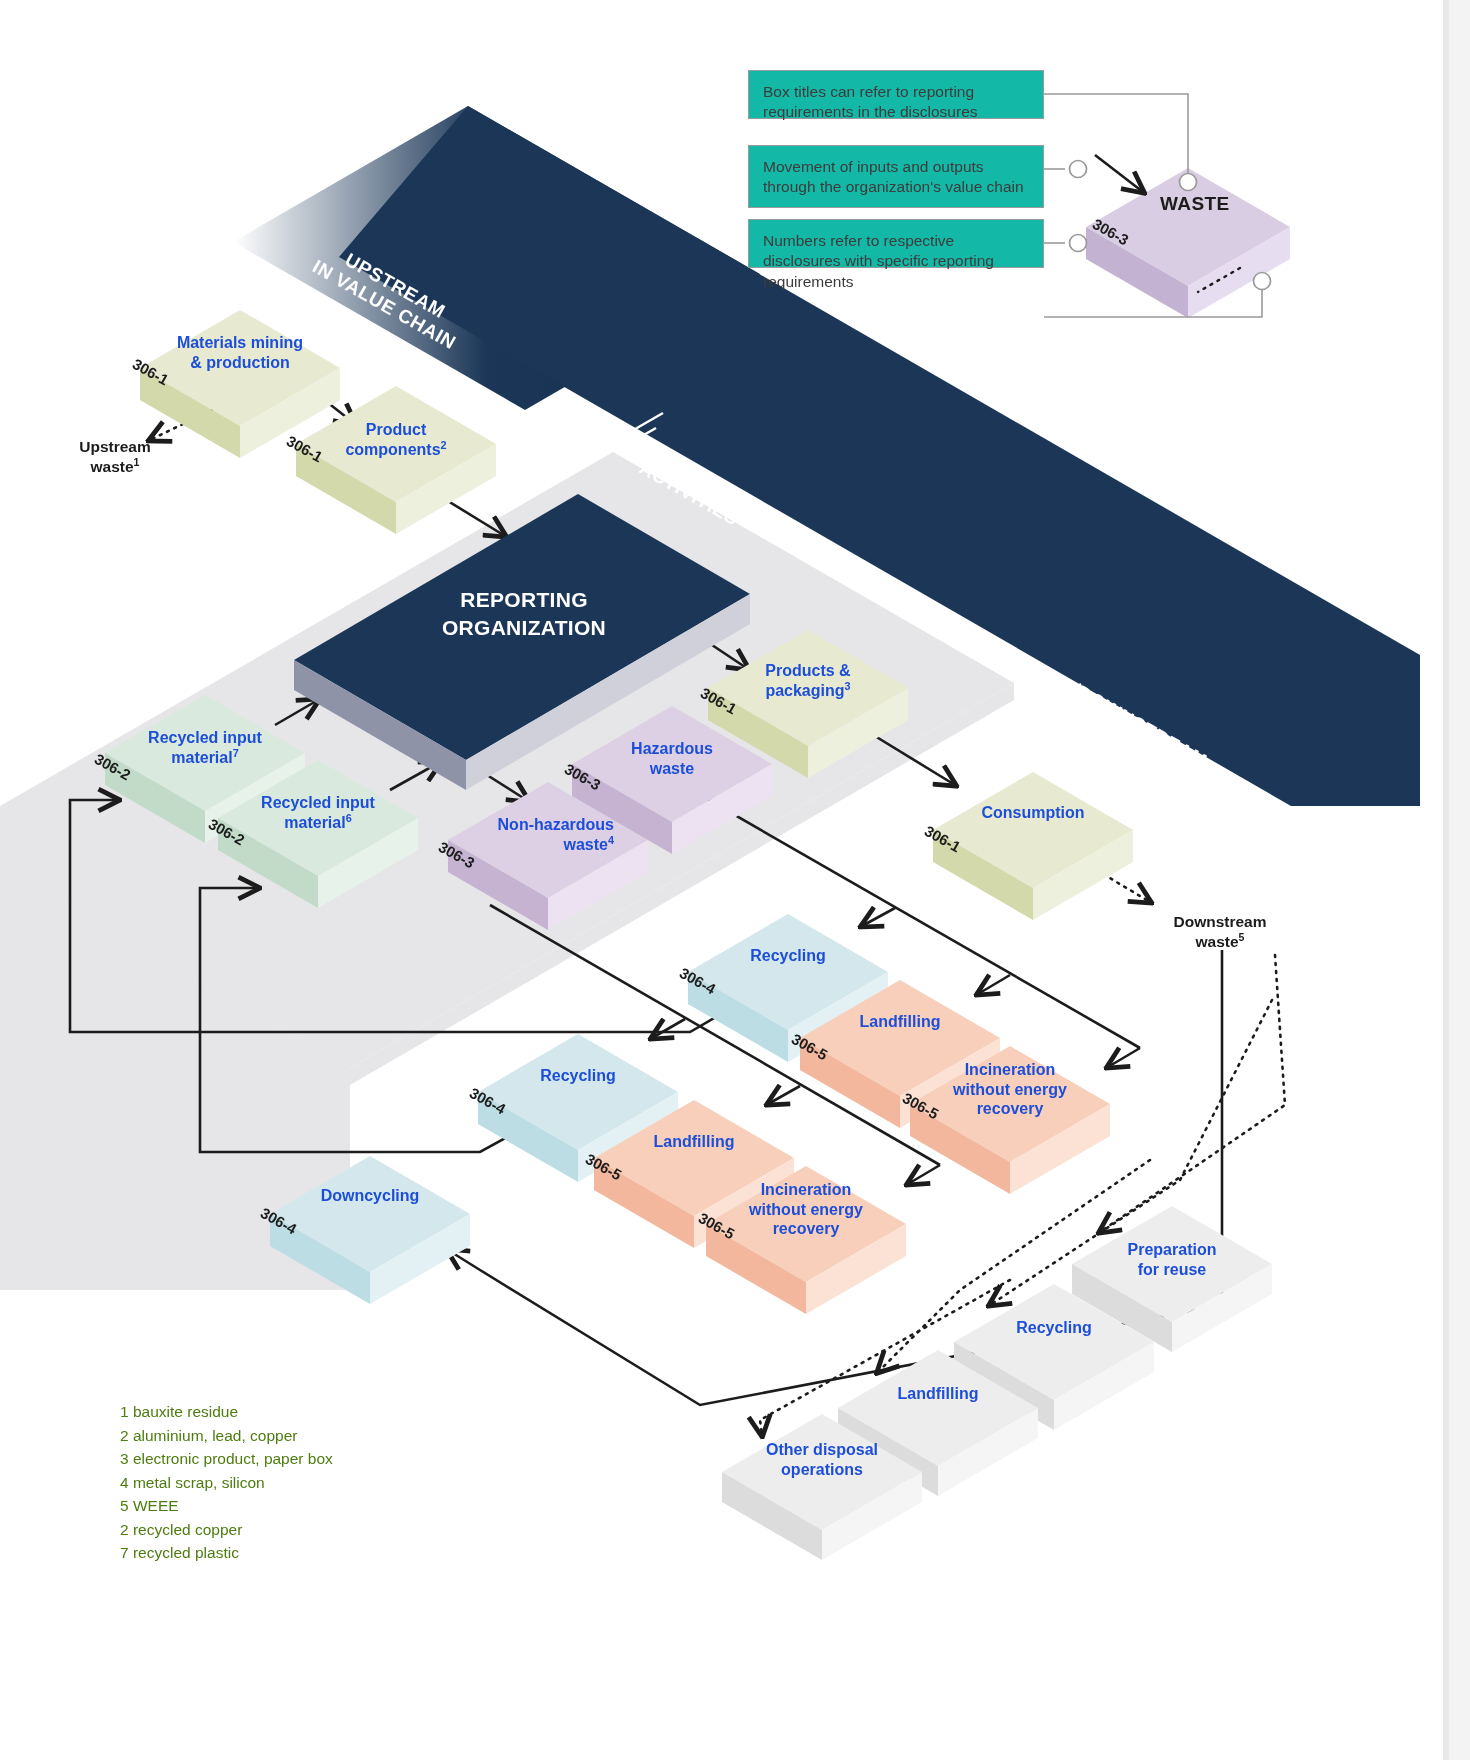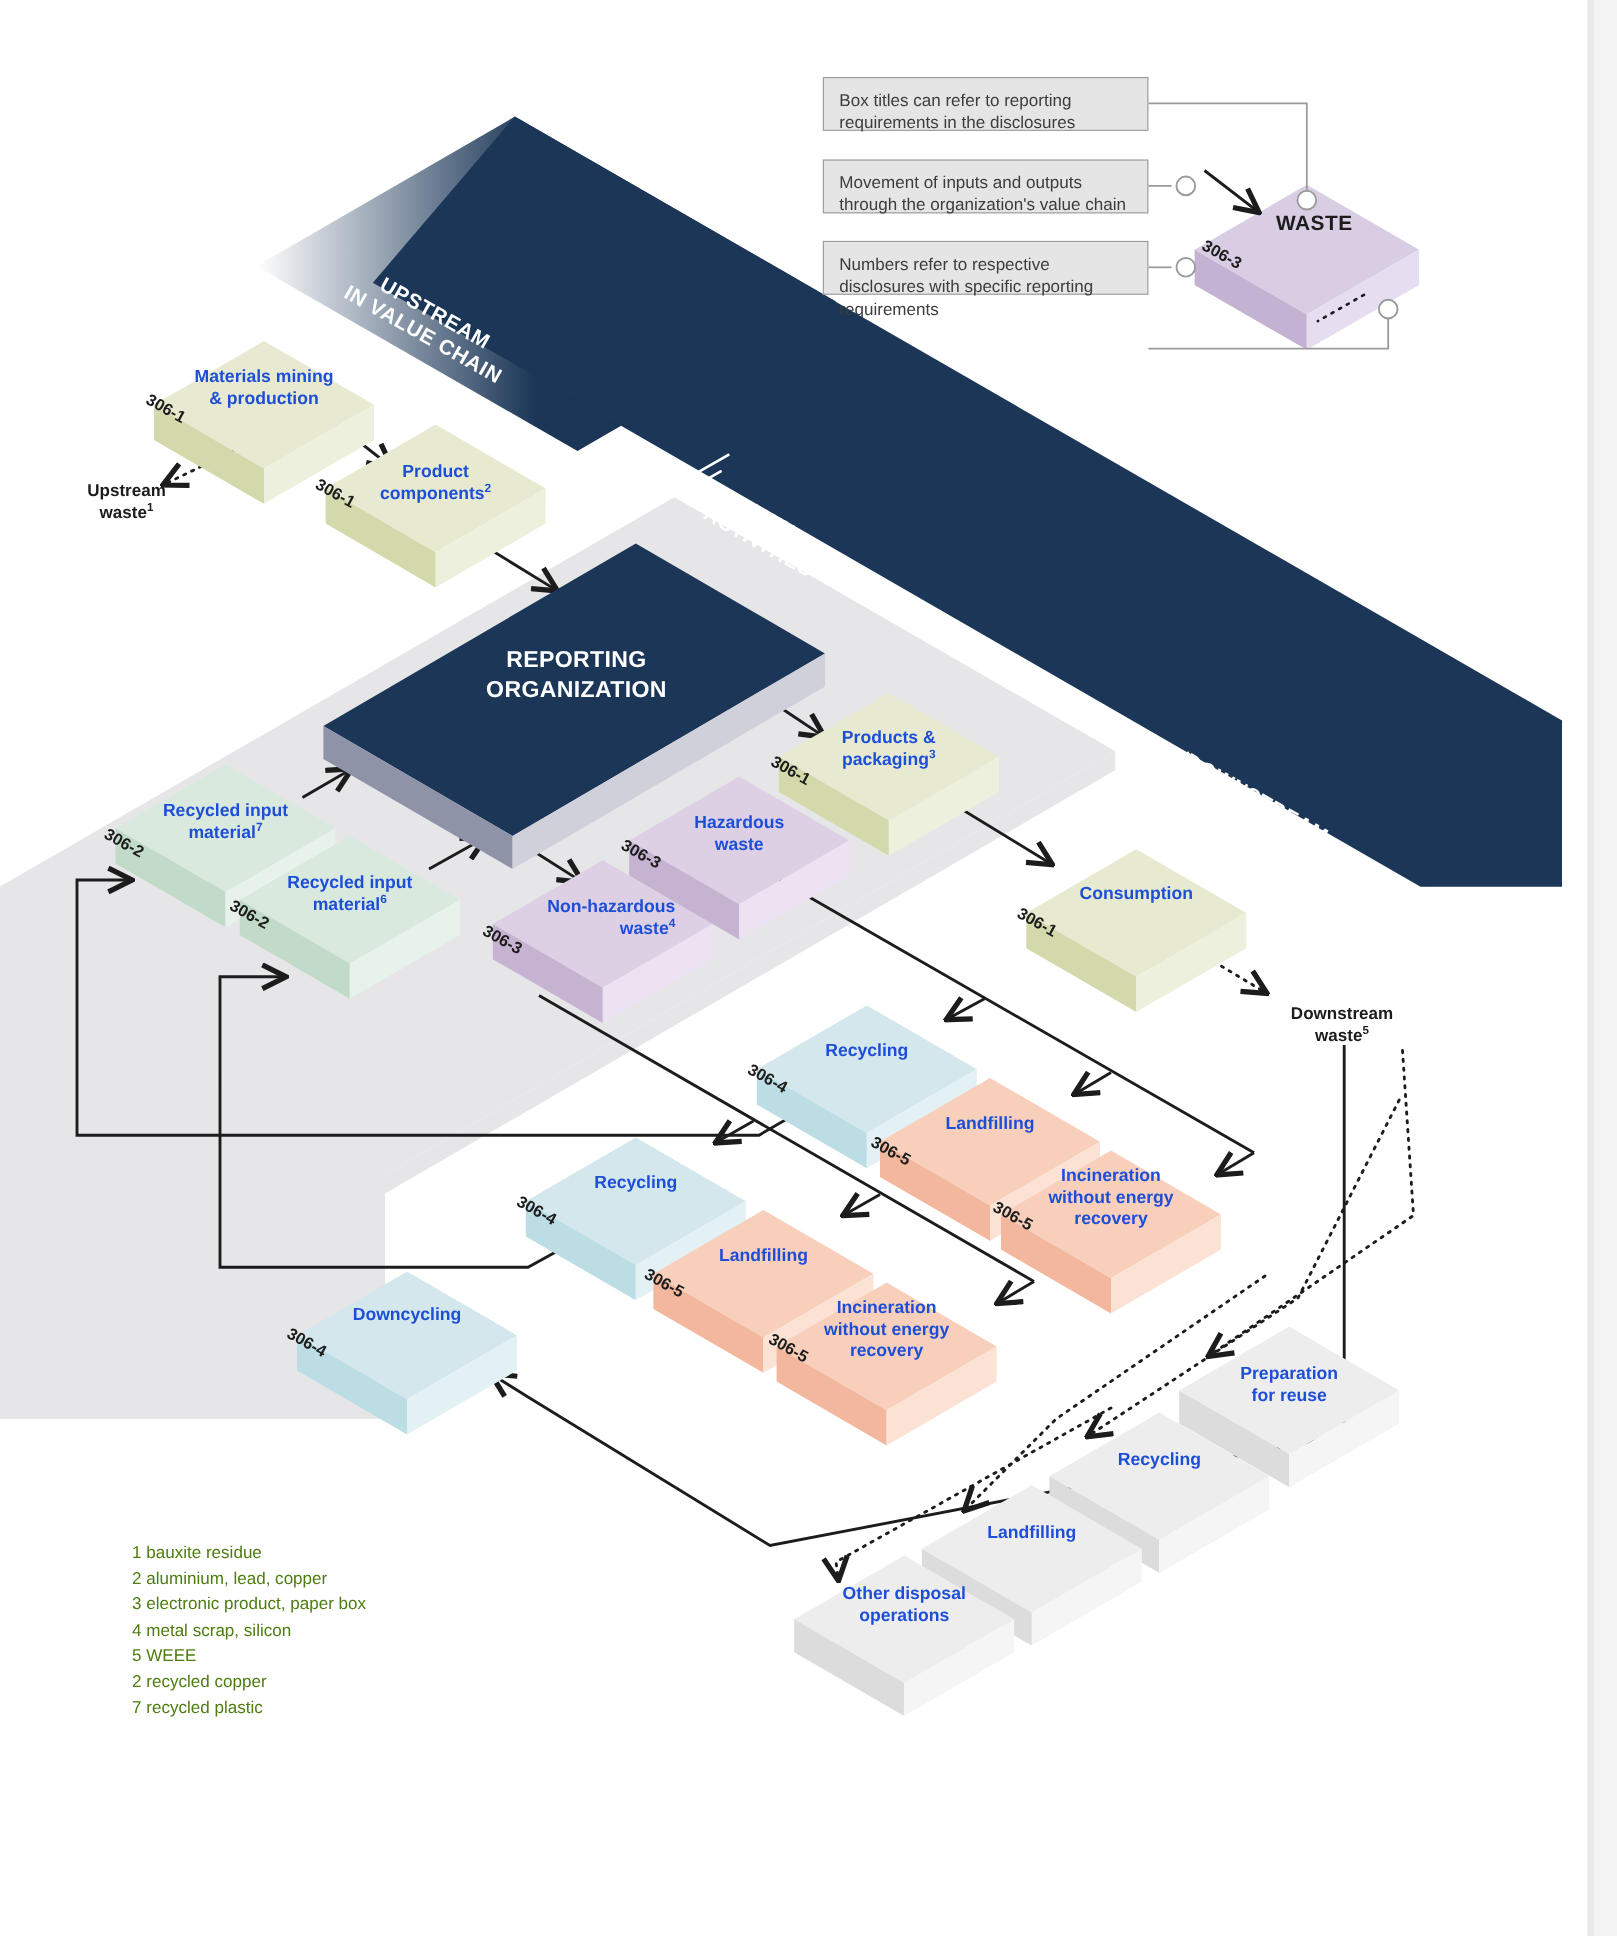--- a/index.html
+++ b/index.html
@@ -12,26 +12,26 @@
 
   
   #title{
     left:122px;top:22px;font-size:19px;font-weight:bold;letter-spacing:.1px;
     color:#111;
   }
 
   
   .legend-box{
     box-sizing:border-box;
-    border:1px solid #9a9a9a;background:#e5e5e5;
+    border:1px solid #9a9a9a;background:#14b8a6;
     font-size:15.5px;line-height:1.32;color:#3c3c3c;
     padding:11px 14px;
   }
   #lg0{left:748px;top:70px;width:296px;height:49px;}
-  #lg1{left:748px;top:145px;width:296px;height:49px;}
+  #lg1{left:748px;top:145px;width:296px;height:63px;}
   #lg2{left:748px;top:219px;width:296px;height:49px;}
   #lg3{left:748px;top:293px;width:296px;height:49px;}
 
   
   #footnotes{
     left:120px;top:1400px;font-size:15.5px;line-height:1.52;color:#4d7c0f;
   }
 
   
   .plainlabel{font-size:15.5px;line-height:1.28;font-weight:bold;color:#1c1c1c;text-align:center;}

